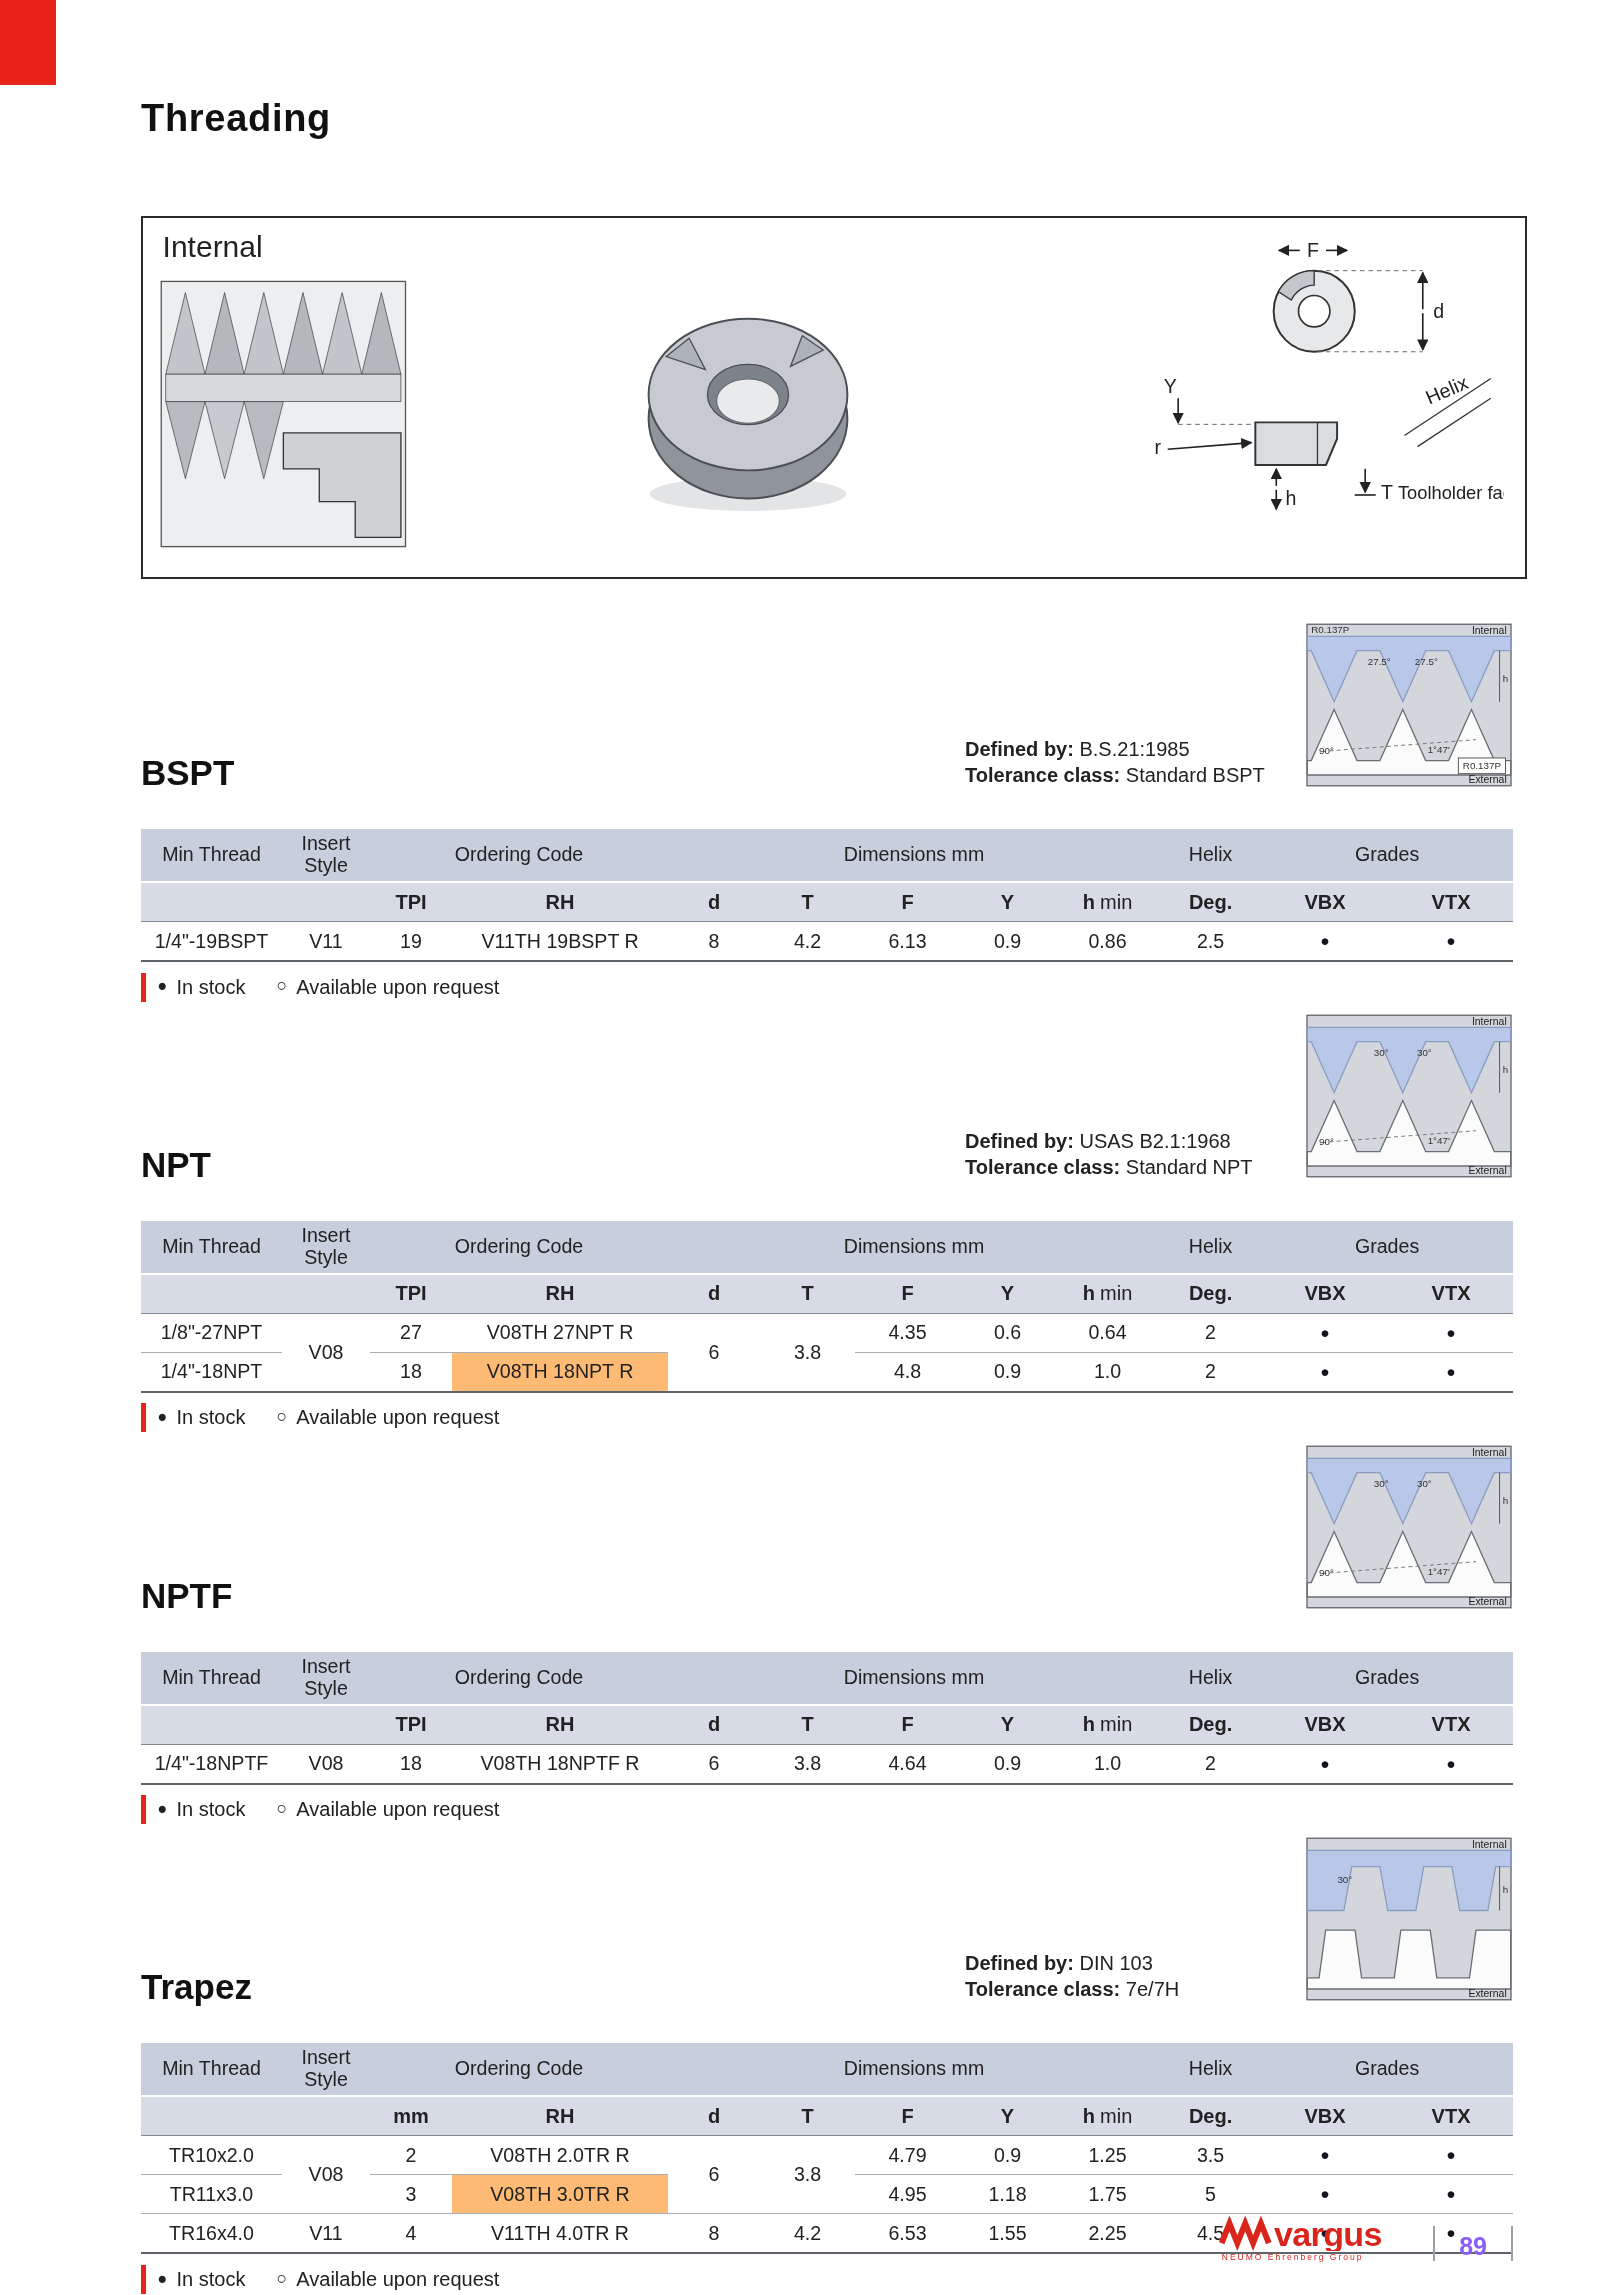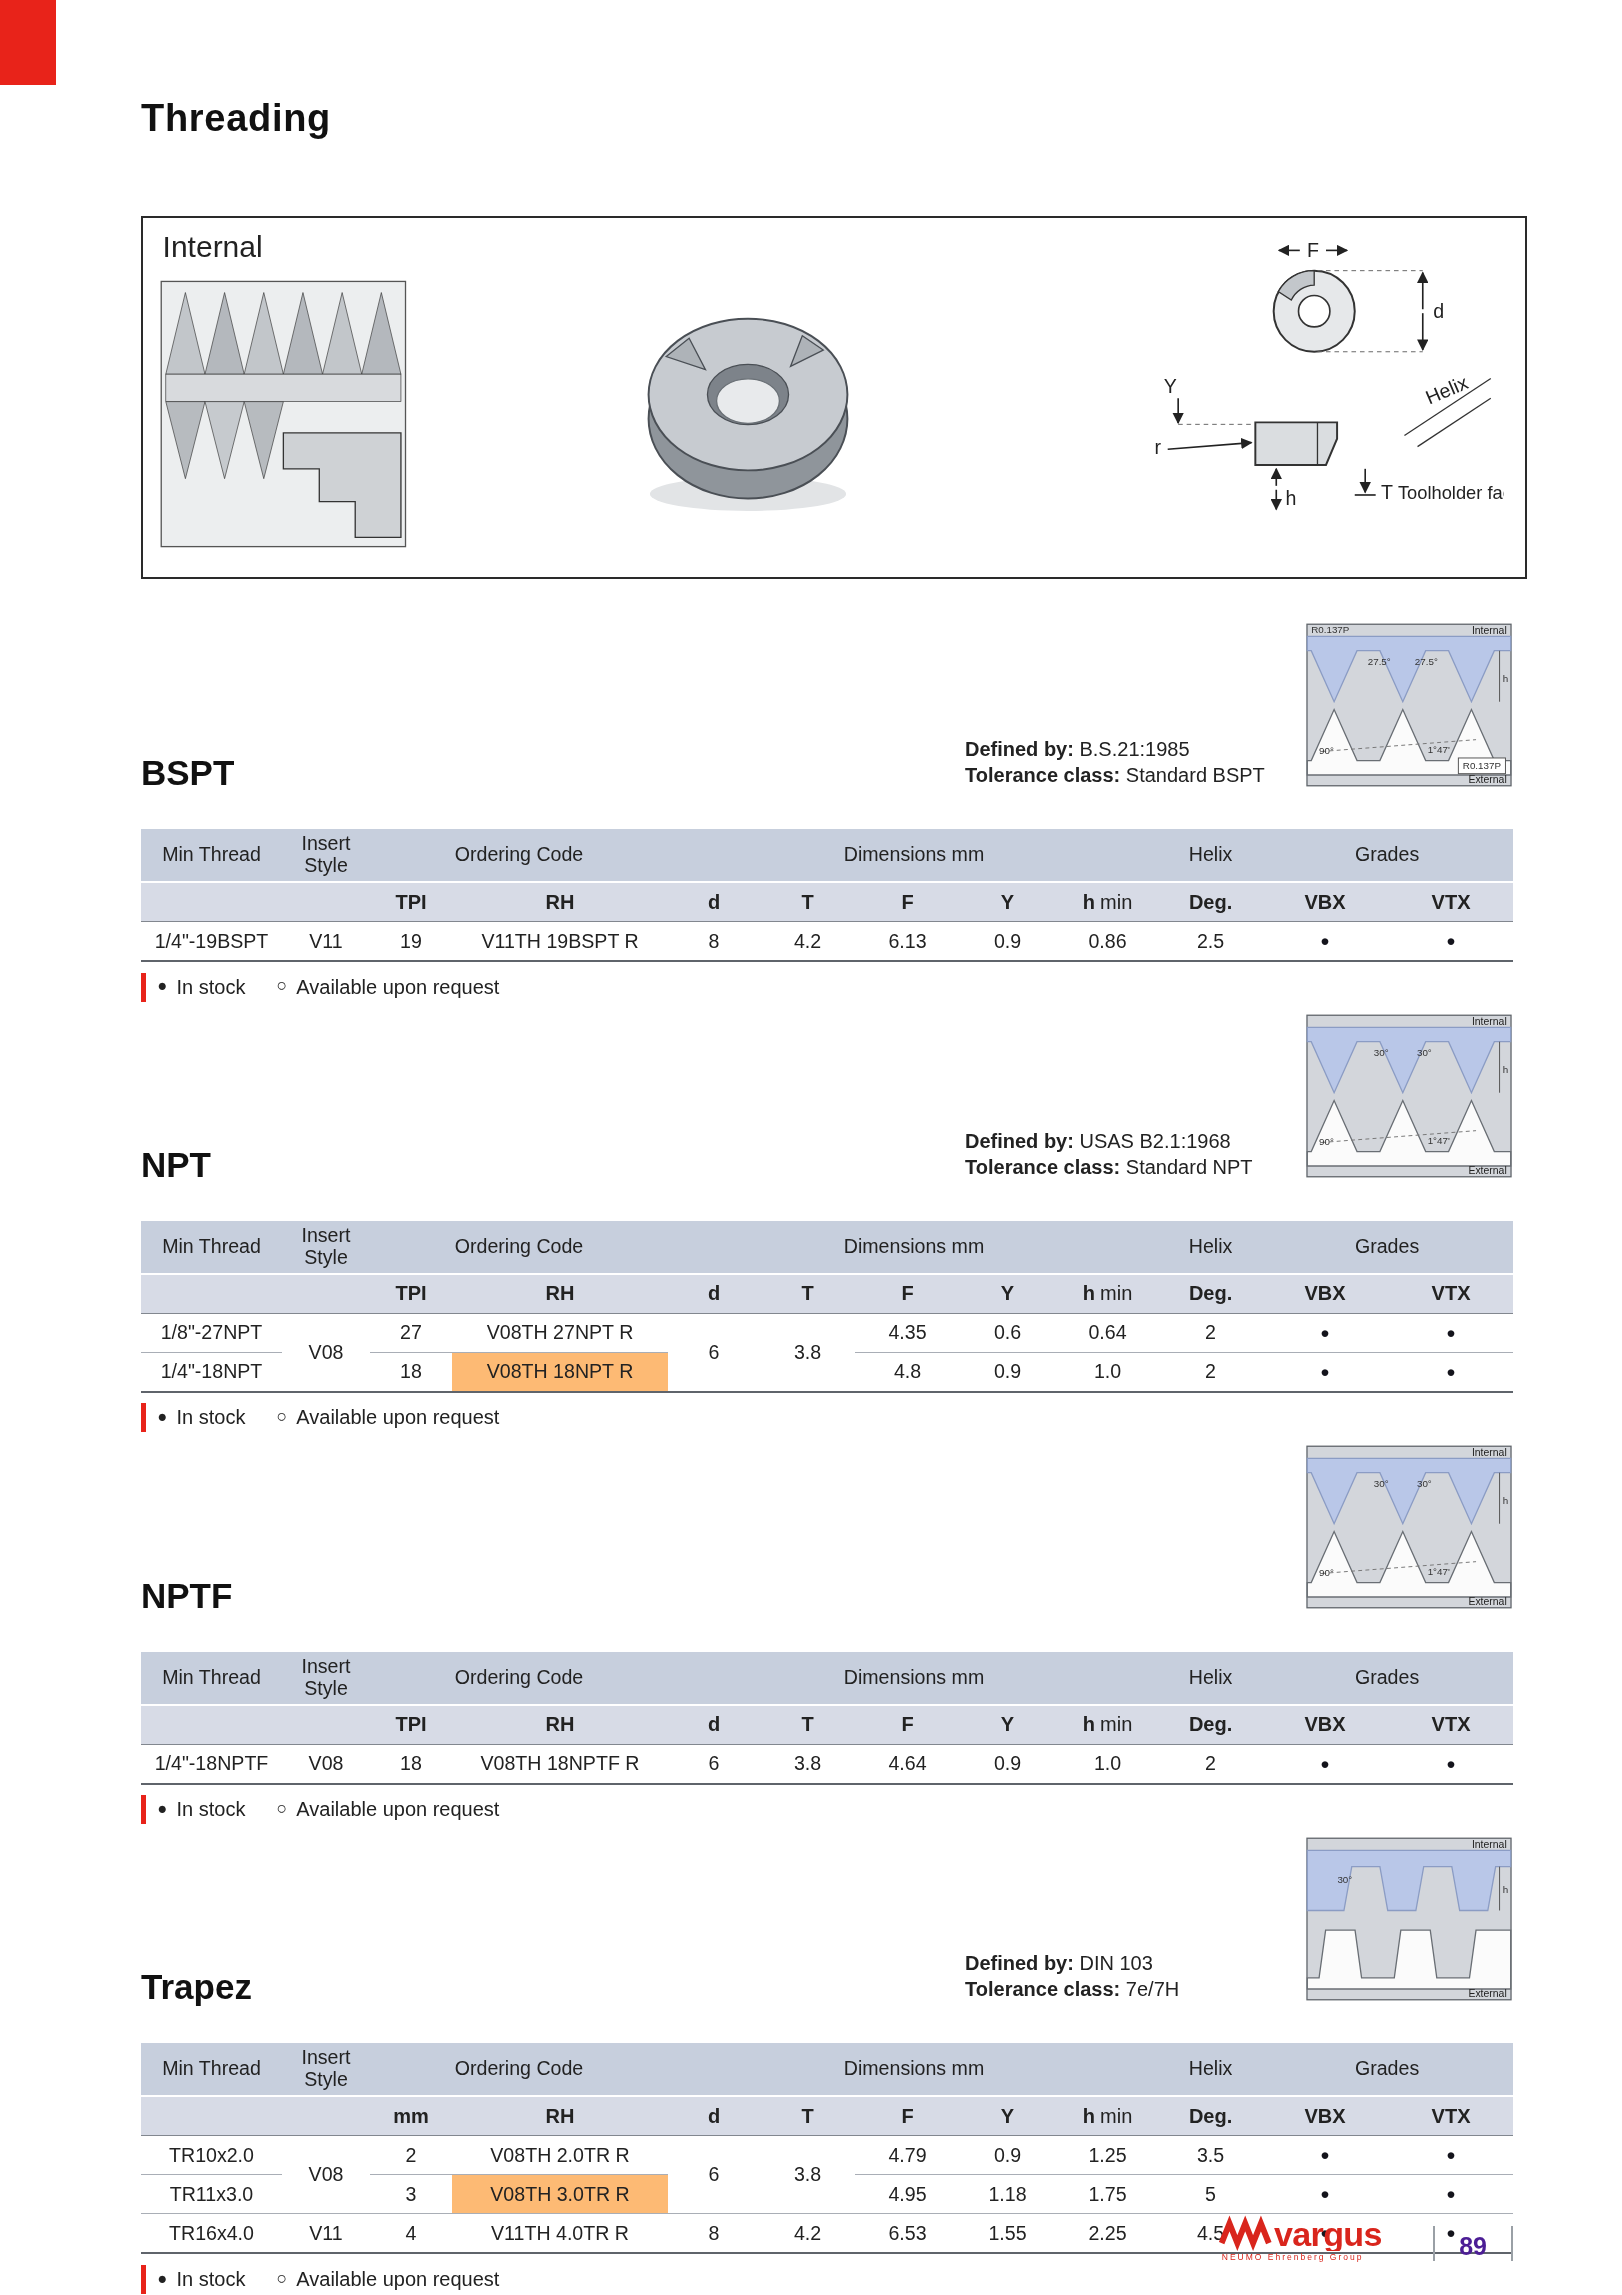--- a/index.html
+++ b/index.html
@@ -46,21 +46,21 @@
   .pf-t{font-family:"Liberation Sans",sans-serif;font-size:15px;fill:#333;}
   .pf-tt{font-family:"Liberation Sans",sans-serif;font-size:16px;fill:#222;}
 
   .dg-t{font-family:"Liberation Sans",sans-serif;font-size:30px;fill:#222;}
   .dg-s{font-family:"Liberation Sans",sans-serif;font-size:28px;fill:#222;}
 
   .footer{position:absolute;right:110px;bottom:34px;display:flex;align-items:flex-end;gap:24px;}
   .logo-block{display:flex;flex-direction:column;align-items:flex-start;line-height:1;}
   .logo-sub{font-size:8.5px;letter-spacing:2px;color:#d9251c;margin-top:1.3px;padding-left:2.6px;}
   .v-div{width:2px;height:35px;background:#9aa0a6;}
-  .page-num{font-size:25px;font-weight:bold;color:#4c1d95;}
+  .page-num{font-size:25px;font-weight:bold;color:#8b5cf6;}
 </style>
 </head>
 <body>
 
 <div class="page">
 
   <div class="red-corner"></div>
   <h1 class="page-title">Threading</h1>
 
   <div class="internal-box">

